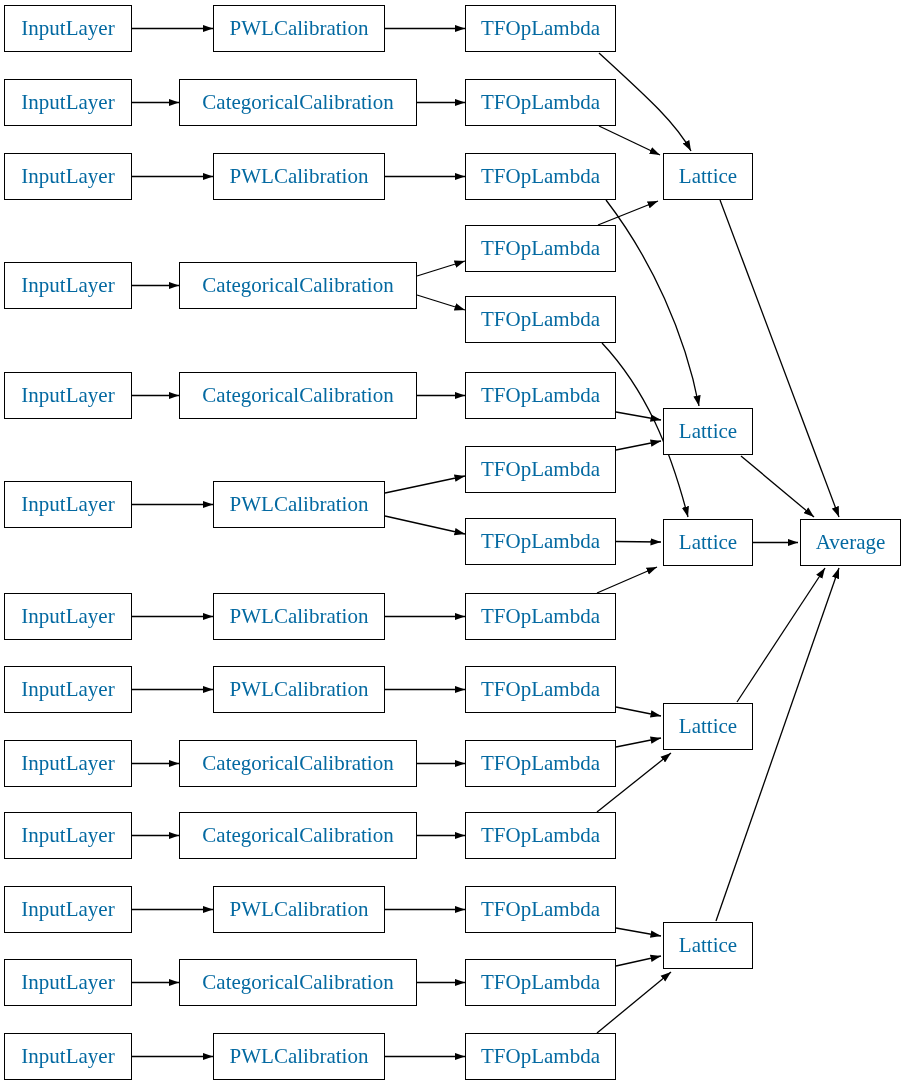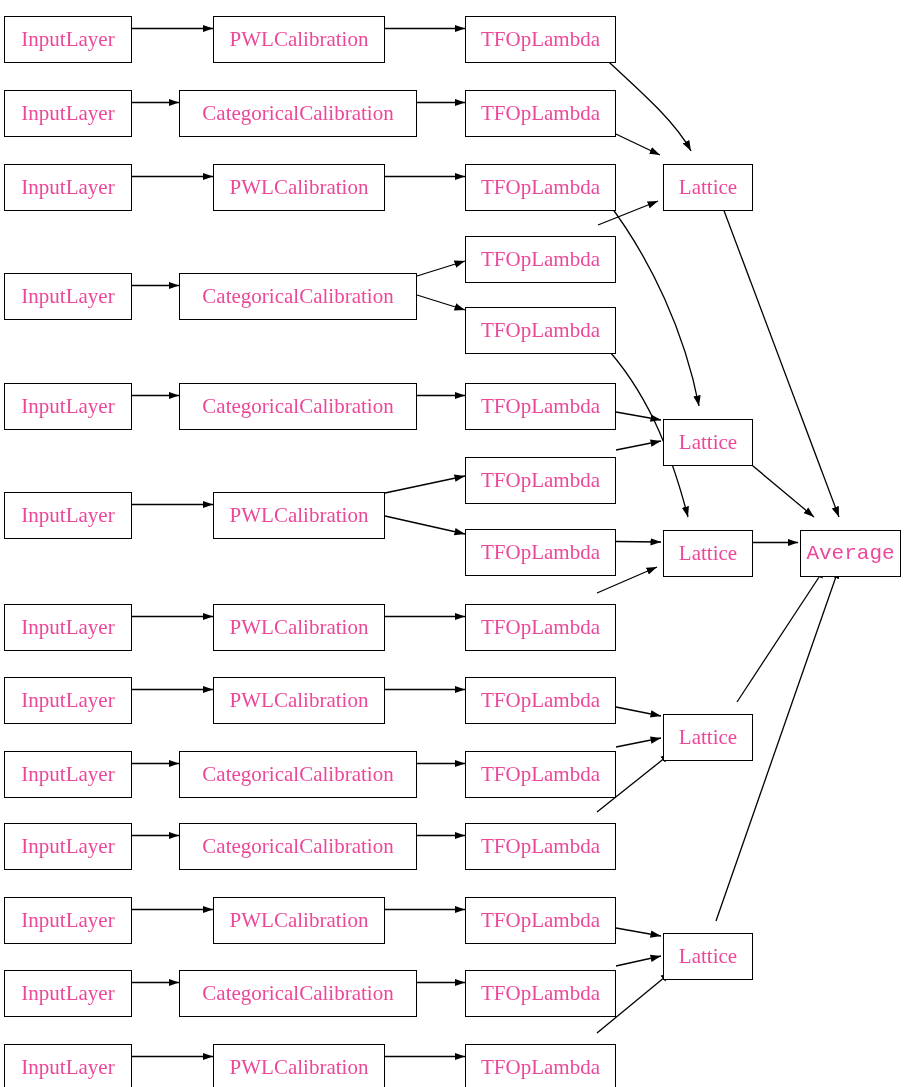--- a/index.html
+++ b/index.html
@@ -25,23 +25,22 @@
   .node {
     position: absolute;
     box-sizing: border-box;
     border: 1.5px solid #000000;
     background: #ffffff;
     display: flex;
     align-items: center;
     justify-content: center;
     font-size: 21px;
     line-height: 1;
-    color: #ec4899;
+    color: #0369a1;
     white-space: nowrap;
-    margin-top: 11px;
   }
   .edge {
     fill: none;
     stroke: #000000;
     stroke-width: 1.3px;
   }
 </style>
 </head>
 <body>
 
@@ -143,15 +142,15 @@
       <div class="node" style="left: 465px; top: 740px; width: 151px; height: 47px; background: rgb(255, 255, 255);">TFOpLambda</div>
       <div class="node" style="left: 465px; top: 812px; width: 151px; height: 47px; background: rgb(255, 255, 255);">TFOpLambda</div>
       <div class="node" style="left: 465px; top: 886px; width: 151px; height: 47px; background: rgb(255, 255, 255);">TFOpLambda</div>
       <div class="node" style="left: 465px; top: 959px; width: 151px; height: 47px; background: rgb(255, 255, 255);">TFOpLambda</div>
       <div class="node" style="left: 465px; top: 1033px; width: 151px; height: 47px; background: rgb(255, 255, 255);">TFOpLambda</div>
       <div class="node" style="left: 663px; top: 153px; width: 90px; height: 47px; background: rgb(255, 255, 255);">Lattice</div>
       <div class="node" style="left: 663px; top: 408px; width: 90px; height: 47px; background: rgb(255, 255, 255);">Lattice</div>
       <div class="node" style="left: 663px; top: 519px; width: 90px; height: 47px; background: rgb(255, 255, 255);">Lattice</div>
       <div class="node" style="left: 663px; top: 703px; width: 90px; height: 47px; background: rgb(255, 255, 255);">Lattice</div>
       <div class="node" style="left: 663px; top: 922px; width: 90px; height: 47px; background: rgb(255, 255, 255);">Lattice</div>
-      <div class="node" style="left: 800px; top: 519px; width: 101px; height: 47px; background: rgb(255, 255, 255); font-family: Liberation Mono, monospace;">Average</div>
+      <div class="node" style="left: 800px; top: 519px; width: 101px; height: 47px; background: rgb(255, 255, 255);">Average</div>
     </div>
 </div>
 
 </body></html>

